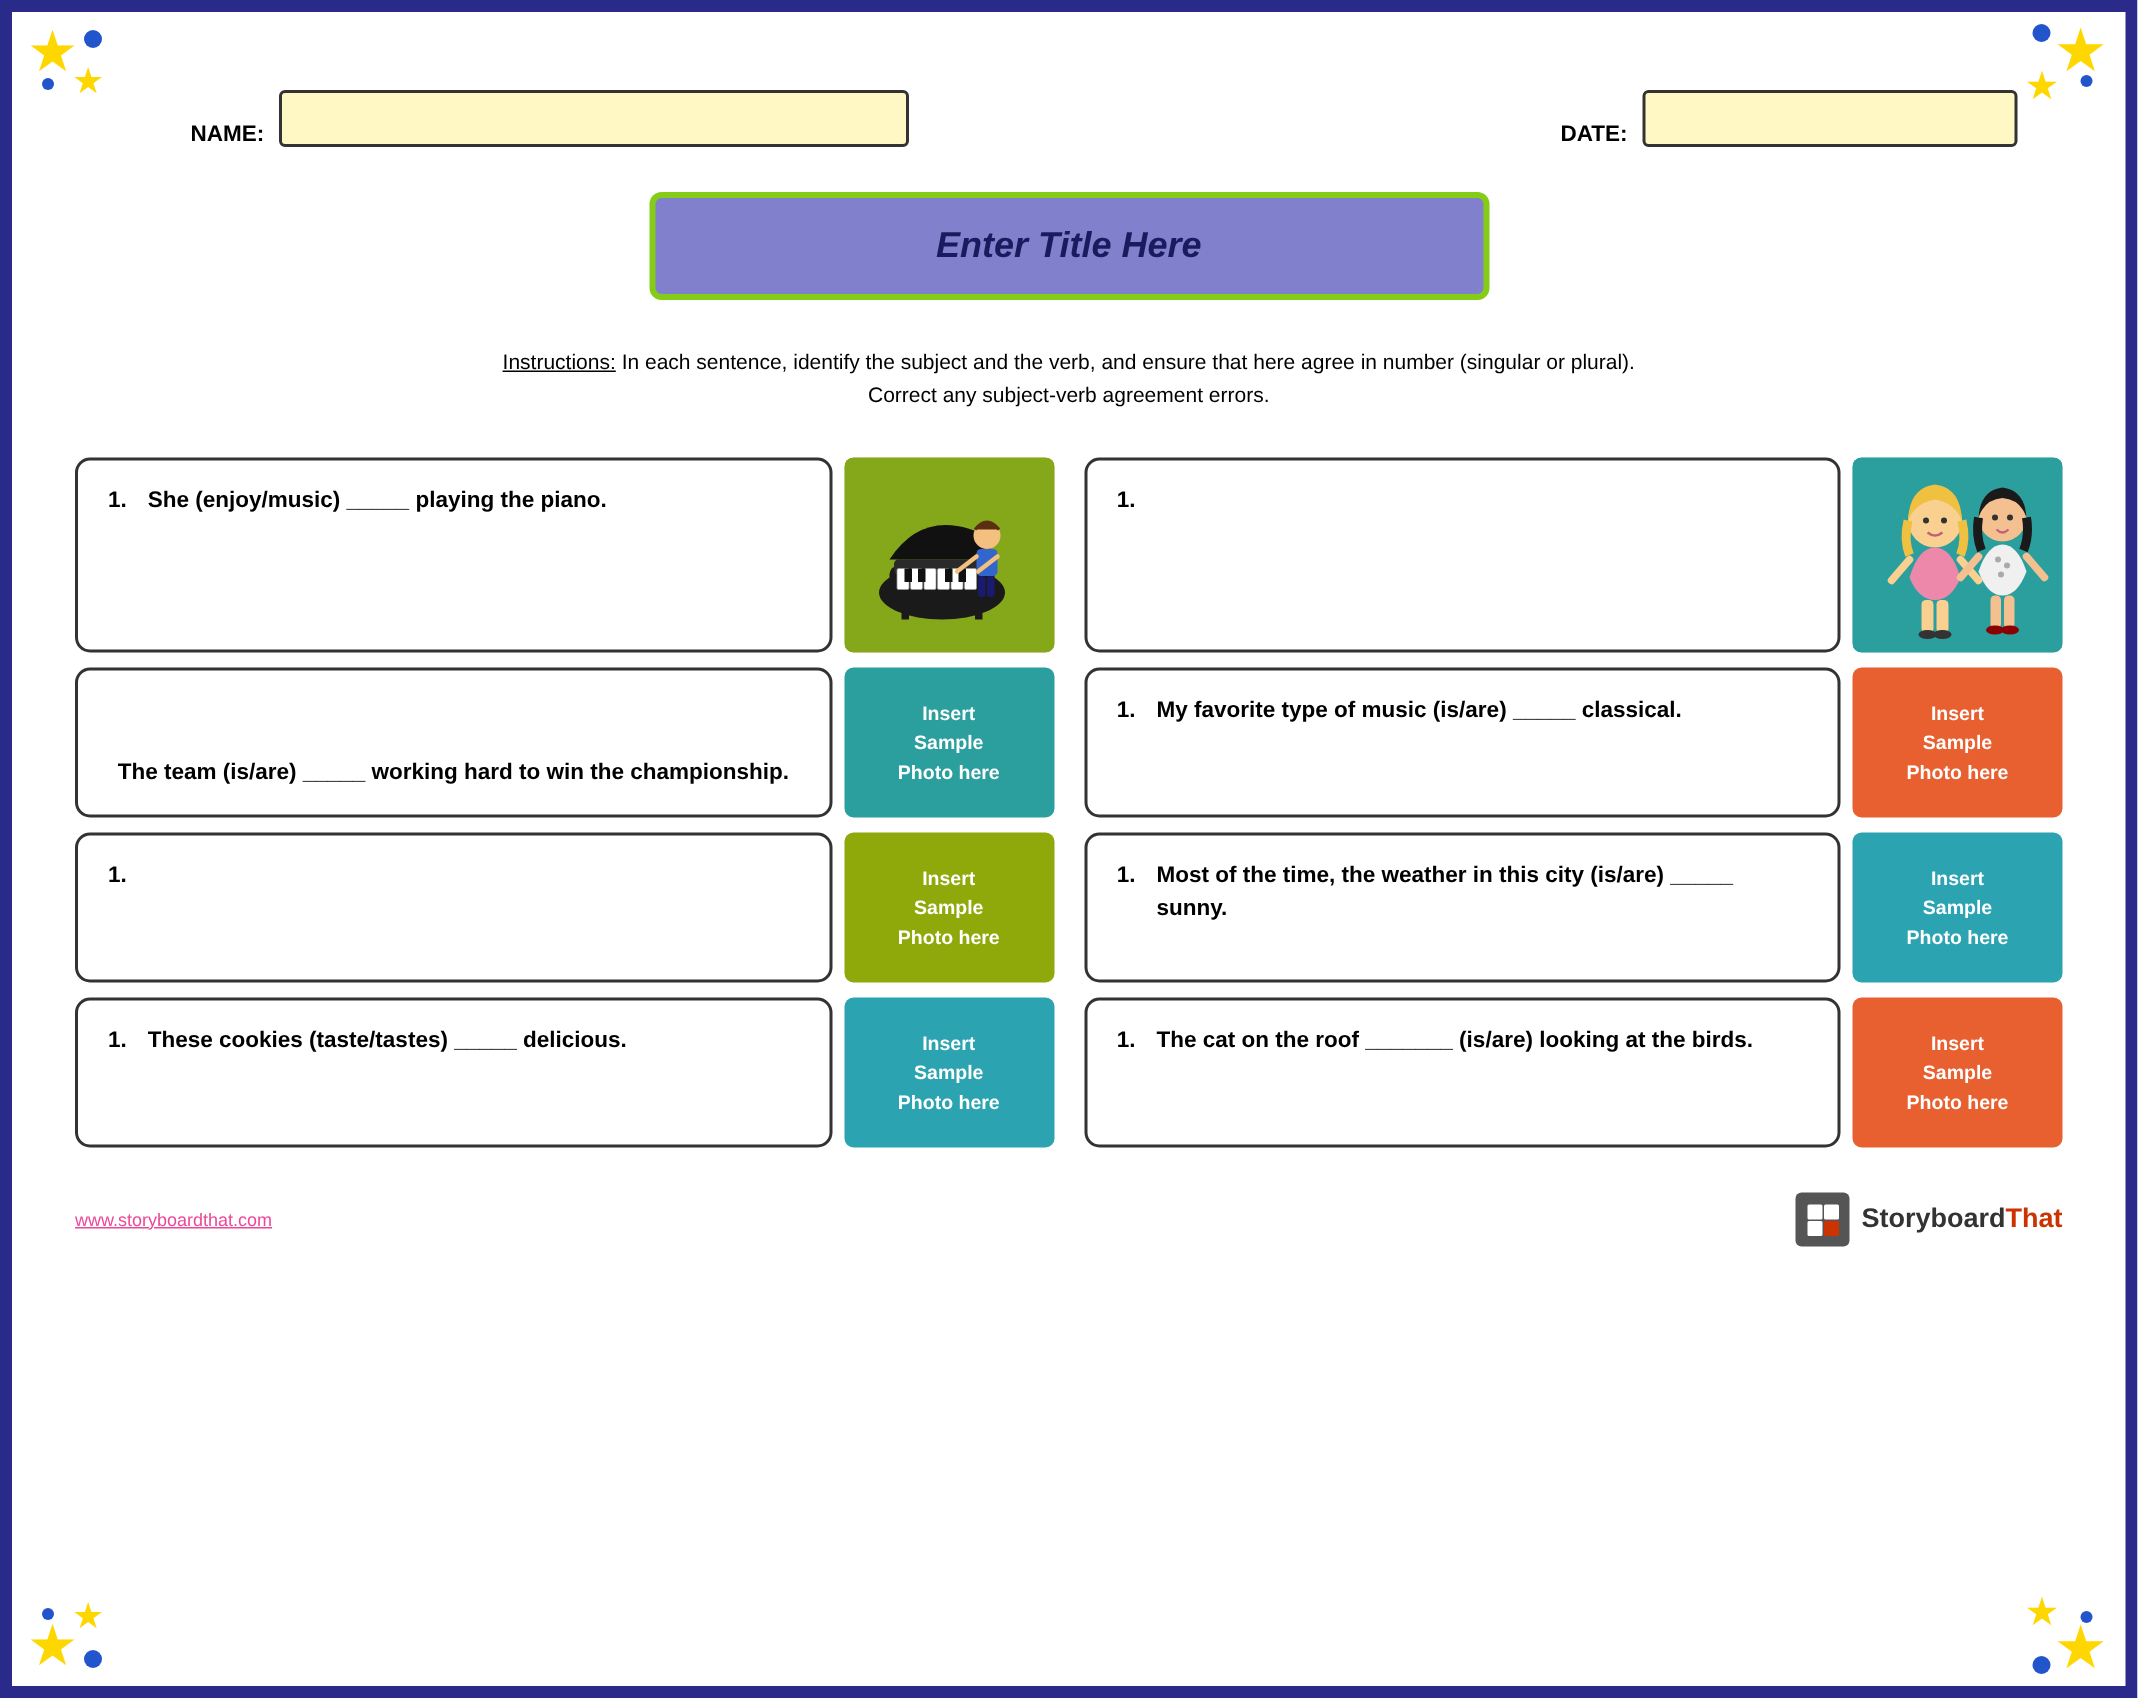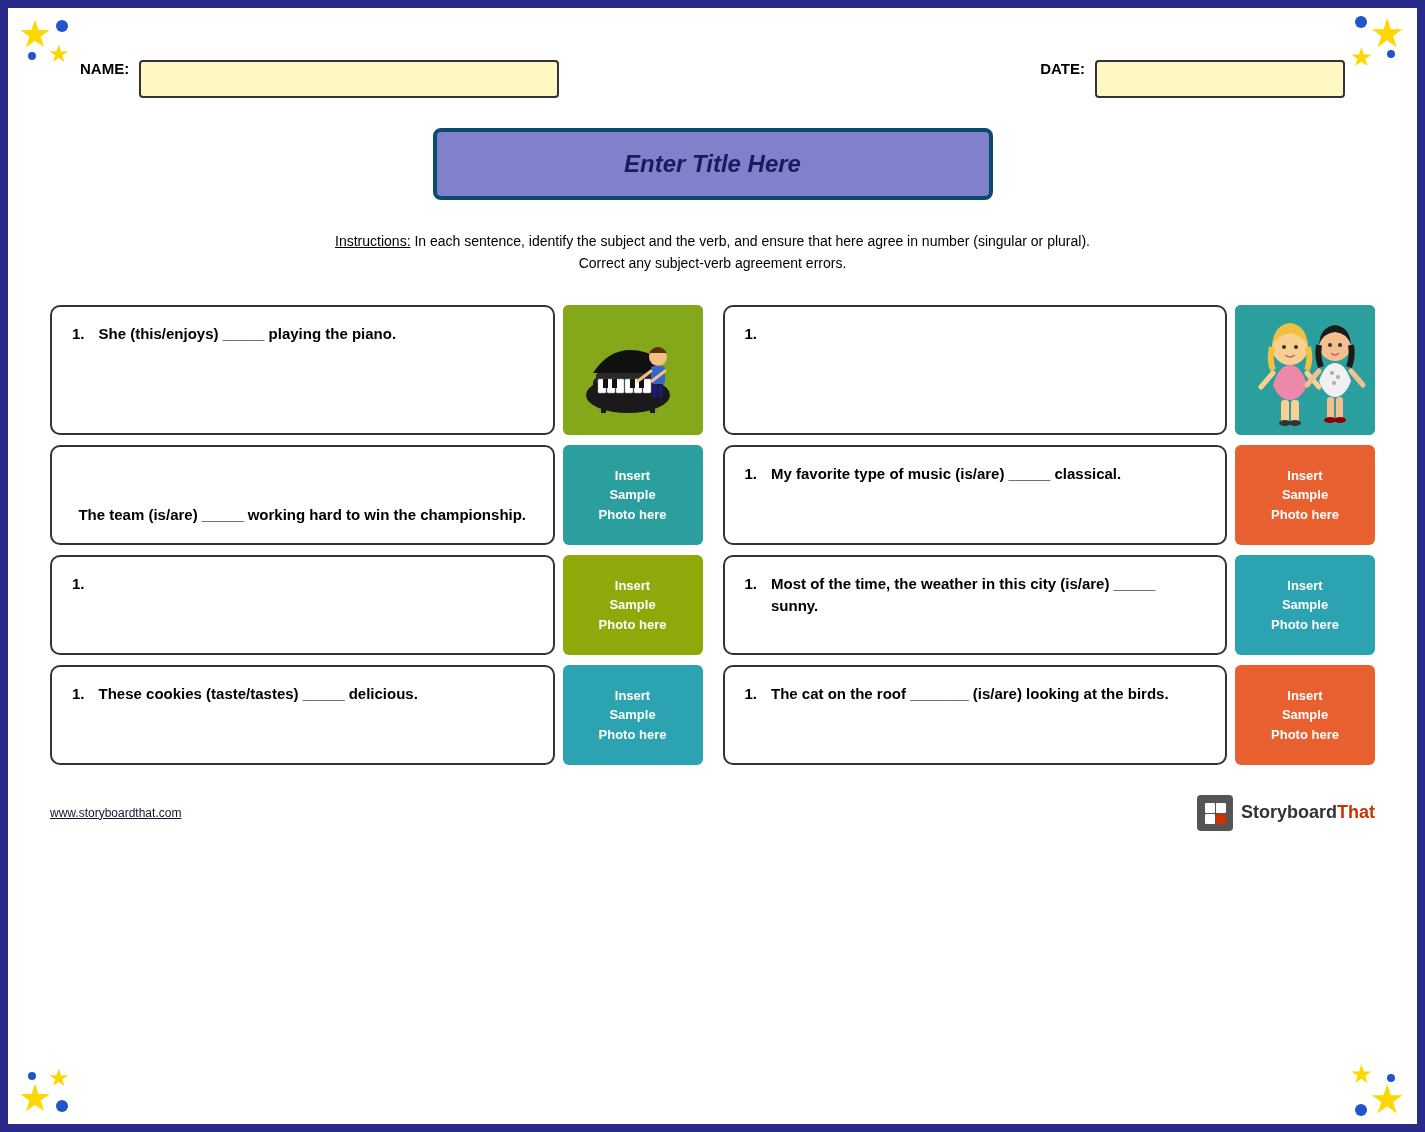--- a/index.html
+++ b/index.html
@@ -23,22 +23,23 @@
 
     
     .header {
       display: flex;
       align-items: center;
       padding: 60px 80px 20px 80px;
       gap: 20px;
     }
     .name-section, .date-section {
       display: flex;
-      align-items: flex-start;
+      align-items: flex-end;
       gap: 10px;
+      margin-left: 47px;
     }
     .name-section { flex: 1; }
     .date-section { flex: 0 0 auto; }
     .field-label {
       font-weight: bold;
       font-size: 15px;
       color: #000;
       white-space: nowrap;
     }
     .input-box {
@@ -51,21 +52,21 @@
     .date-input { width: 250px; }
 
     
     .title-container {
       display: flex;
       justify-content: center;
       margin: 10px 80px 20px 80px;
     }
     .title-box {
       background: #8080cc;
-      border: 4px solid #0c4a6e;
+      border: 4px solid #84cc16;
       border-radius: 8px;
       padding: 18px 60px;
       width: 560px;
       text-align: center;
     }
     .title-text {
       font-size: 24px;
       font-weight: bold;
       color: #1a1a5e;
       font-style: italic;
@@ -152,21 +153,21 @@
     
     .footer {
       display: flex;
       align-items: center;
       justify-content: space-between;
       padding: 10px 50px 20px 50px;
       margin-top: auto;
     }
     .footer-url {
       font-size: 12px;
-      color: #0f172a;
+      color: #ec4899;
       text-decoration: underline;
     }
     .footer-logo {
       display: flex;
       align-items: center;
       gap: 8px;
       font-size: 18px;
       font-weight: bold;
       color: #333;
     }
@@ -241,21 +242,21 @@
   <p>Correct any subject-verb agreement errors.</p>
 </div>
 
 <div class="main-grid">
 
   <div class="column">
 
     <div class="card-row">
       <div class="question-card numbered">
         <span class="q-number">1.</span>
-        <span>She (this/enjoys) _____ playing the piano.</span>
+        <span>She (enjoy/music) _____ playing the piano.</span>
       </div>
       <div class="photo-box photo-real bg-green" style="padding:0; overflow:hidden;">
 
         <svg width="140" height="130" viewBox="0 0 140 130" xmlns="http://www.w3.org/2000/svg">
           <rect width="140" height="130" fill="#85a81a"></rect>
 
           <ellipse cx="65" cy="90" rx="42" ry="18" fill="#1a1a1a"></ellipse>
           <rect x="30" y="72" width="70" height="22" rx="6" fill="#1a1a1a"></rect>
           <rect x="33" y="68" width="64" height="10" rx="3" fill="#2a2a2a"></rect>
 

